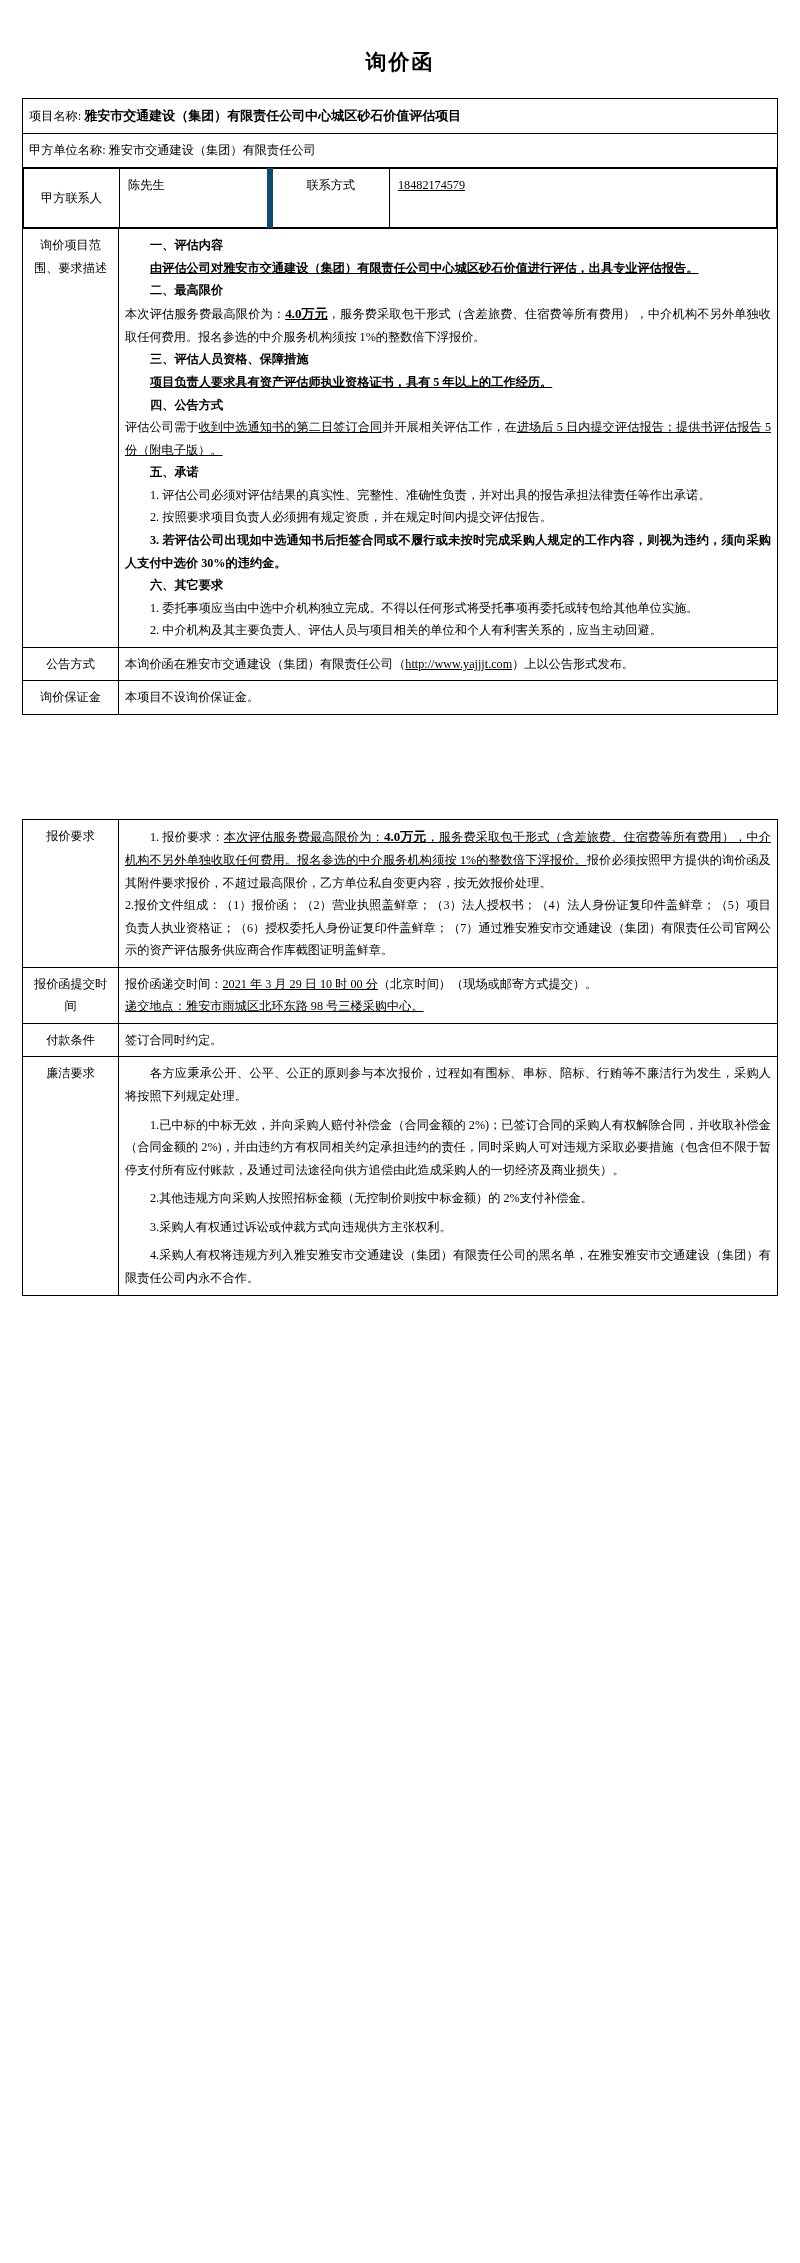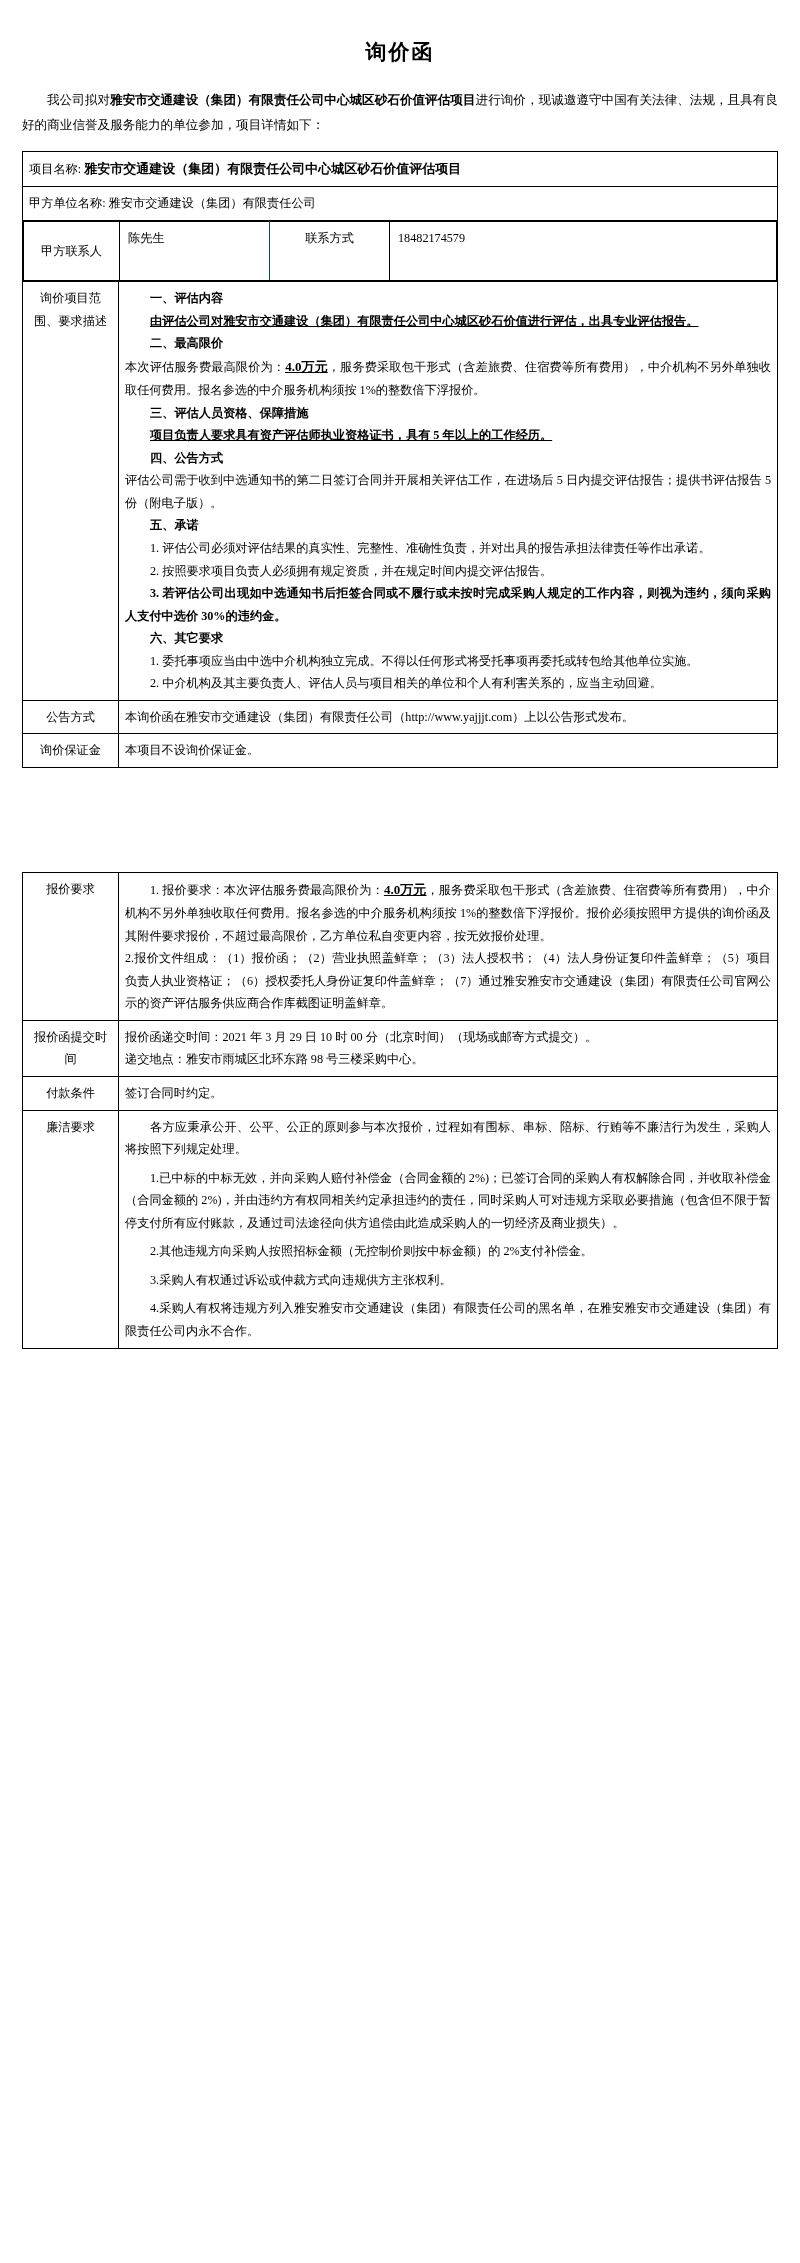--- a/index.html
+++ b/index.html
@@ -10,21 +10,21 @@
     font-family: "Liberation Serif", "DejaVu Serif", serif;
     color: #000;
     -webkit-font-smoothing: antialiased;
   }
   .page { width: 800px; min-height: 2263px; position: relative; padding: 0; }
   .doc-title {
     text-align: center;
     font-size: 21px;
     font-weight: bold;
     letter-spacing: 2px;
-    padding-top: 38px;
+    padding-top: 48px;
     padding-bottom: 22px;
   }
   .intro {
     font-size: 12.6px;
     line-height: 1.95;
     margin: 0 22px 14px 22px;
     text-align: justify;
     text-indent: 25px;
     font-weight: bold;
   }
@@ -49,21 +49,21 @@
     vertical-align: middle;
     font-size: 12.2px;
     line-height: 1.7;
   }
   td.single {
     font-size: 12.6px;
     line-height: 1.8;
     vertical-align: middle;
   }
   .b { font-weight: bold; }
-  .u { }
+  .u { text-decoration: underline; }
   .bu { font-weight: bold; text-decoration: underline; }
   .p { margin: 0; text-indent: 25px; text-align: justify; }
   .p0 { margin: 0; text-align: justify; }
   .spacer { height: 104px; }
   .mini-gap { height: 6px; }
   .two-col-inner { width: 100%; border-collapse: collapse; }
   .two-col-inner td { border: none; padding: 0; }
   .big { font-size: 13px; }
   .proj-name { font-size: 13px; font-weight: bold; }
   .label-vert {
@@ -72,21 +72,20 @@
     line-height: 1.75;
   }
 </style>
 </head>
 <body>
 
 <div class="page">
 
   <div class="doc-title">询价函</div>
 
-  <p class="intro"><span class="plain">我公司拟对</span><span class="b">雅安市交通建设（集团）有限责任公司中心城区砂石价值评估项目</span><span class="plain">进行询价，现诚邀遵守中国有关法律、法规，且具有良好的商业信誉及服务能力的单位参加，项目详情如下：</span></p>
 
   <table class="doc">
     <colgroup>
       <col style="width:96px">
       <col>
     </colgroup>
     <tbody>
       <tr>
         <td class="single" colspan="2">
           <span>项目名称:</span>
@@ -98,21 +97,21 @@
           <span>甲方单位名称:</span>
           <span>雅安市交通建设（集团）有限责任公司</span>
         </td>
       </tr>
       <tr>
         <td class="single" colspan="2" style="padding:0">
           <table class="two-col-inner">
             <tbody>
                 <tr>
               <td style="width:96px;border-right:1px solid #000;text-align:center;padding:18px 4px">甲方联系人</td>
-              <td style="width:150px;border-right:1px solid #0c4a6e;padding:5px 8px">陈先生</td>
+              <td style="width:150px;border-right:6px solid #0c4a6e;padding:5px 8px">陈先生</td>
               <td style="width:120px;border-right:1px solid #000;text-align:center;padding:5px 4px">联系方式</td>
               <td style="padding:5px 8px"><span class="u">18482174579</span></td>
             </tr>
           </tbody>
             </table>
         </td>
       </tr>
       <tr>
         <td class="label label-vert">询价项目范围、要求描述</td>
         <td>

